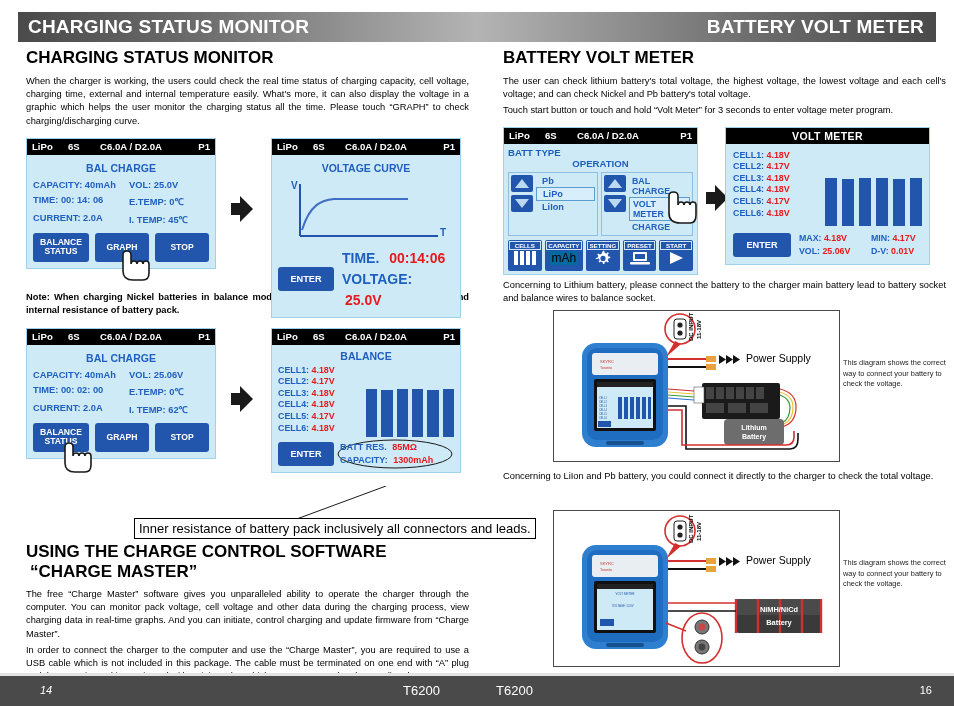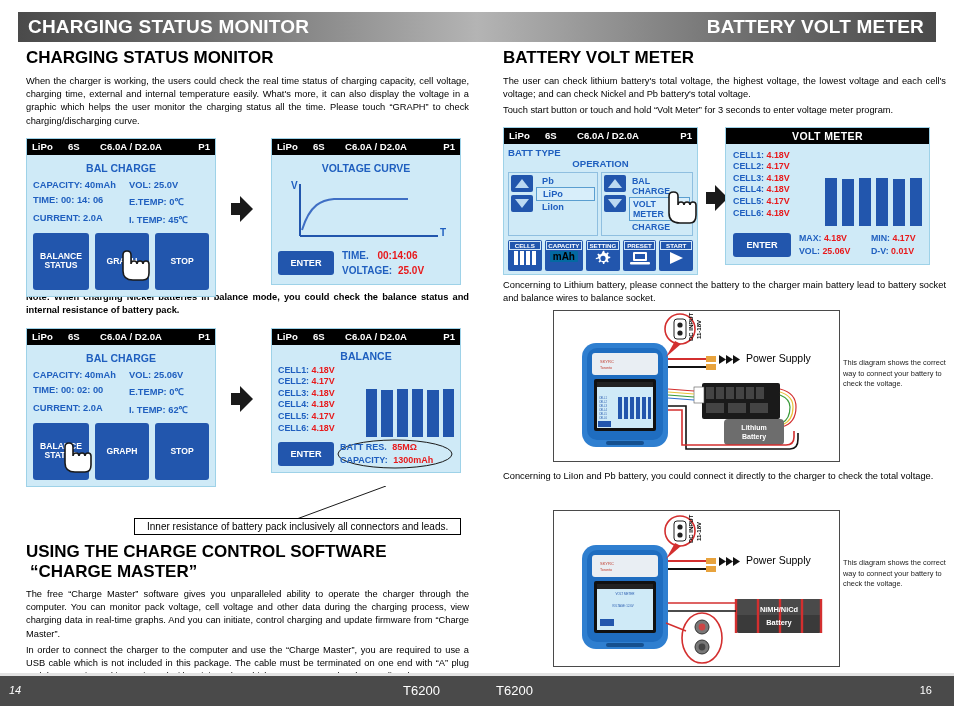--- a/index.html
+++ b/index.html
@@ -40,21 +40,21 @@
            height:16px;display:flex;align-items:center;padding:0 5px;box-sizing:border-box;}
   .lcd-top span{display:inline-block;}
   .lcd-body{padding:5px 6px 6px 6px;}
   .lcd-title{color:#1f5fbf;font-weight:bold;font-size:10.5px;text-align:center;margin:2px 0 6px 0;}
   .row{display:flex;color:#1f5fbf;font-weight:bold;font-size:9.3px;margin-bottom:5px;}
   .row .l{width:96px;}
   .row .r{flex:1;}
   .btnrow{display:flex;gap:6px;margin-top:7px;align-items:stretch;}
   .btn{background:#2256ad;color:#fff;font-weight:bold;font-size:8.6px;
        border-radius:3px;display:flex;align-items:center;justify-content:center;
-       text-align:center;line-height:1.12;padding:19px 2px;flex:1;}
+       text-align:center;line-height:1.12;padding:5px 2px;flex:1;}
   .btn.w-en{flex:0 0 52px;padding:7px 2px;font-size:9.2px;}
 
   
   .arrow{position:absolute;width:22px;height:26px;}
   .arrow i{display:block;position:absolute;background:#1a1a1a;}
   .arrow .stem{left:0;top:7px;width:11px;height:12px;}
   .arrow .head{left:9px;top:0;width:0;height:0;background:none;
       border-top:13px solid transparent;border-bottom:13px solid transparent;
       border-left:13px solid #1a1a1a;}
 
@@ -63,31 +63,31 @@
   .cell-list{width:86px;}
   .cell-line{font-size:8.9px;font-weight:bold;line-height:1.3;color:#1f5fbf;white-space:nowrap;}
   .cell-line em{font-style:normal;color:#e8191b;}
   .bars{flex:1;display:flex;align-items:flex-end;gap:4px;height:62px;padding-left:2px;}
   .bar{flex:1;background:#2256ad;}
   .red{color:#e8191b;}
   .blue{color:#1f5fbf;}
 
   
   .cap-box{position:absolute;border:1px solid #000;background:#fff;
-    font-size:10px;padding:2px 12px;white-space:nowrap;}
+    font-size:13px;padding:2px 4px;white-space:nowrap;}
 
   
   .diagram{position:absolute;border:1px solid #4a4a4a;background:#fff;}
   .side-note{position:absolute;font-size:7.4px;line-height:1.45;width:105px;color:#222;}
   .ps-label{position:absolute;font-size:10.5px;font-family:"Liberation Sans",sans-serif;}
 
   
   .footer{position:absolute;left:0;bottom:0;width:954px;height:30px;
     background:#4a4a4a;color:#fff;font-size:11px;}
-  .footer .pg-l{position:absolute;left:9px;top:8px;font-style:italic;}
+  .footer .pg-l{position:absolute;left:40px;top:8px;font-style:italic;}
   .footer .pg-r{position:absolute;right:22px;top:8px;}
   .footer .m1{position:absolute;left:403px;top:7px;font-size:13px;}
   .footer .m2{position:absolute;left:496px;top:7px;font-size:13px;}
   .footer-top{position:absolute;left:0;bottom:30px;width:954px;height:3px;background:#e3e3e3;}
 </style>
 </head>
 <body>
 
 <div class="page">
 
@@ -152,21 +152,21 @@
             <svg width="176" height="66" viewBox="0 0 176 66">
               <line x1="22" y1="4" x2="22" y2="56" stroke="#2256ad" stroke-width="2"></line>
               <line x1="22" y1="56" x2="160" y2="56" stroke="#2256ad" stroke-width="2"></line>
               <path d="M24 50 C32 24, 44 20, 56 19 L130 19" fill="none" stroke="#3f6fc4" stroke-width="2"></path>
             </svg>
             <div class="blue" style="position:absolute;left:13px;top:0;font-size:10px;font-weight:bold;">V</div>
             <div class="blue" style="position:absolute;left:162px;top:47px;font-size:10px;font-weight:bold;">T</div>
           </div>
           <div style="display:flex;align-items:center;gap:8px;margin-top:2px;">
             <div class="btn w-en">ENTER</div>
-            <div style="flex:1;font-size:10px;font-weight:bold;line-height:1.5;">
+            <div style="flex:1;font-size:14px;font-weight:bold;line-height:1.5;">
               <div><span class="blue">TIME.</span>
                    <span class="red" style="margin-left:6px">00:14:06</span></div>
               <div><span class="blue">VOLTAGE:</span>
                    <span class="red" style="margin-left:3px">25.0V</span></div>
             </div>
           </div>
         </div>
       </div>
     </div>
 
@@ -339,21 +339,21 @@
               <div style="color:#fff;font-size:6.2px;font-weight:bold;border:1px solid #cfe4f7;">CELLS</div>
               <svg width="26" height="16" viewBox="0 0 26 16">
                 <rect x="2" y="1" width="4" height="14" fill="#fff"></rect>
                   <rect x="8" y="1" width="4" height="14" fill="#fff"></rect>
                 <rect x="14" y="1" width="4" height="14" fill="#fff"></rect>
                   <rect x="20" y="1" width="4" height="14" fill="#fff"></rect>
               </svg>
             </div>
             <div style="flex:1.15;background:#2256ad;border-radius:2px;padding:1px;text-align:center;">
               <div style="color:#fff;font-size:6.2px;font-weight:bold;border:1px solid #cfe4f7;">CAPACITY</div>
-              <div style="background:#0369a1;color:#000;font-size:10px;font-weight:bold;margin:1px 4px 0 4px;border-radius:1px;">mAh</div>
+              <div style="background:#0369a1;color:#000;font-size:12px;font-weight:normal;margin:1px 4px 0 4px;border-radius:1px;">mAh</div>
             </div>
             <div style="flex:1;background:#2256ad;border-radius:2px;padding:1px;text-align:center;">
               <div style="color:#fff;font-size:6.2px;font-weight:bold;border:1px solid #cfe4f7;">SETTING</div>
               <svg width="20" height="16" viewBox="0 0 20 20">
                 <path d="M10 1 l1.6 0 .5 2.4 2 .85 2-1.4 1.15 1.15-1.4 2 .85 2 2.4.5 0 1.6-2.4.5-.85 2 1.4 2-1.15 1.15-2-1.4-2 .85-.5 2.4-1.6 0-.5-2.4-2-.85-2 1.4-1.15-1.15 1.4-2-.85-2L1 11.6l0-1.6 2.4-.5.85-2-1.4-2L4 4.35l2 1.4 2-.85z" fill="#fff"></path>
                 <circle cx="10" cy="10.5" r="3.2" fill="#2256ad"></circle>
               </svg>
             </div>
             <div style="flex:1;background:#2256ad;border-radius:2px;padding:1px;text-align:center;">
               <div style="color:#fff;font-size:6.2px;font-weight:bold;border:1px solid #cfe4f7;">PRESET</div>

